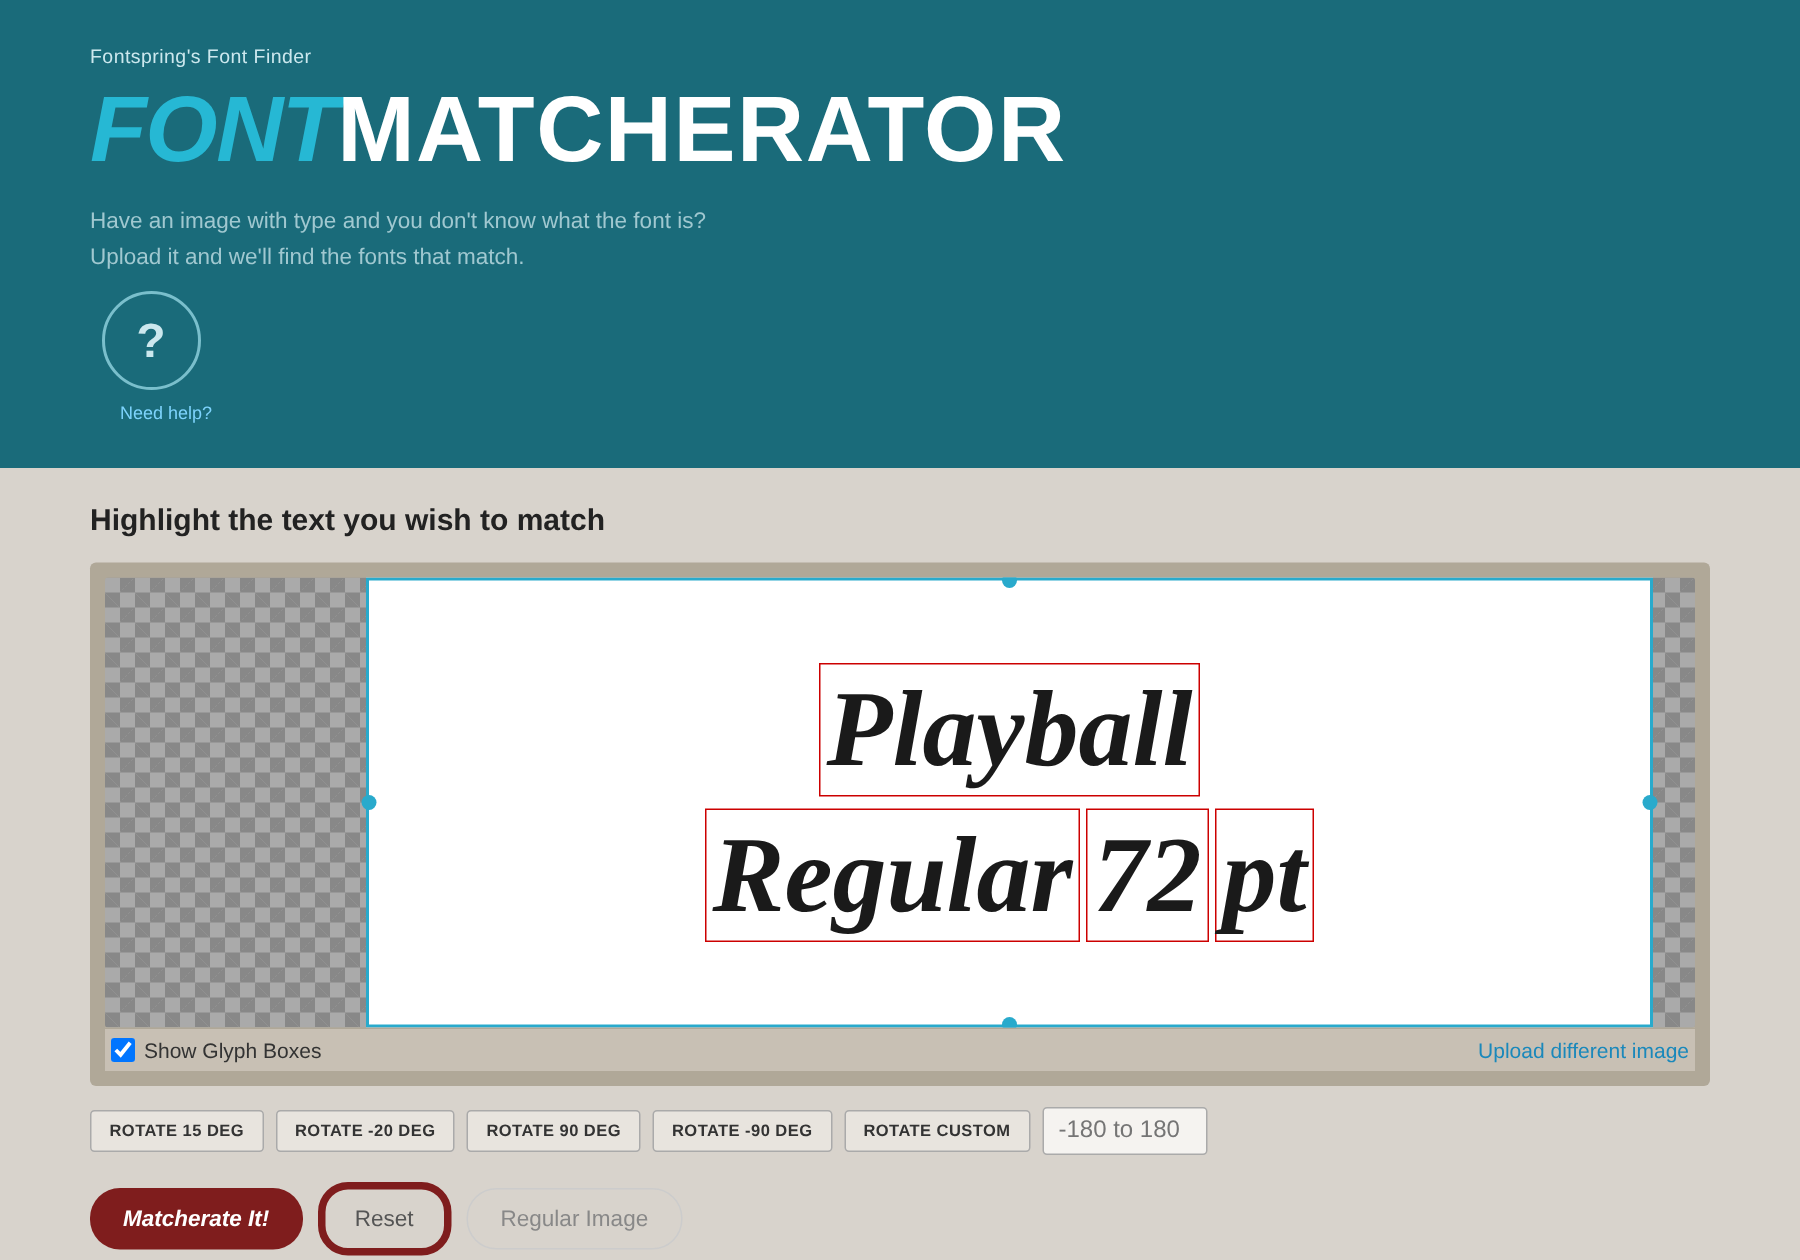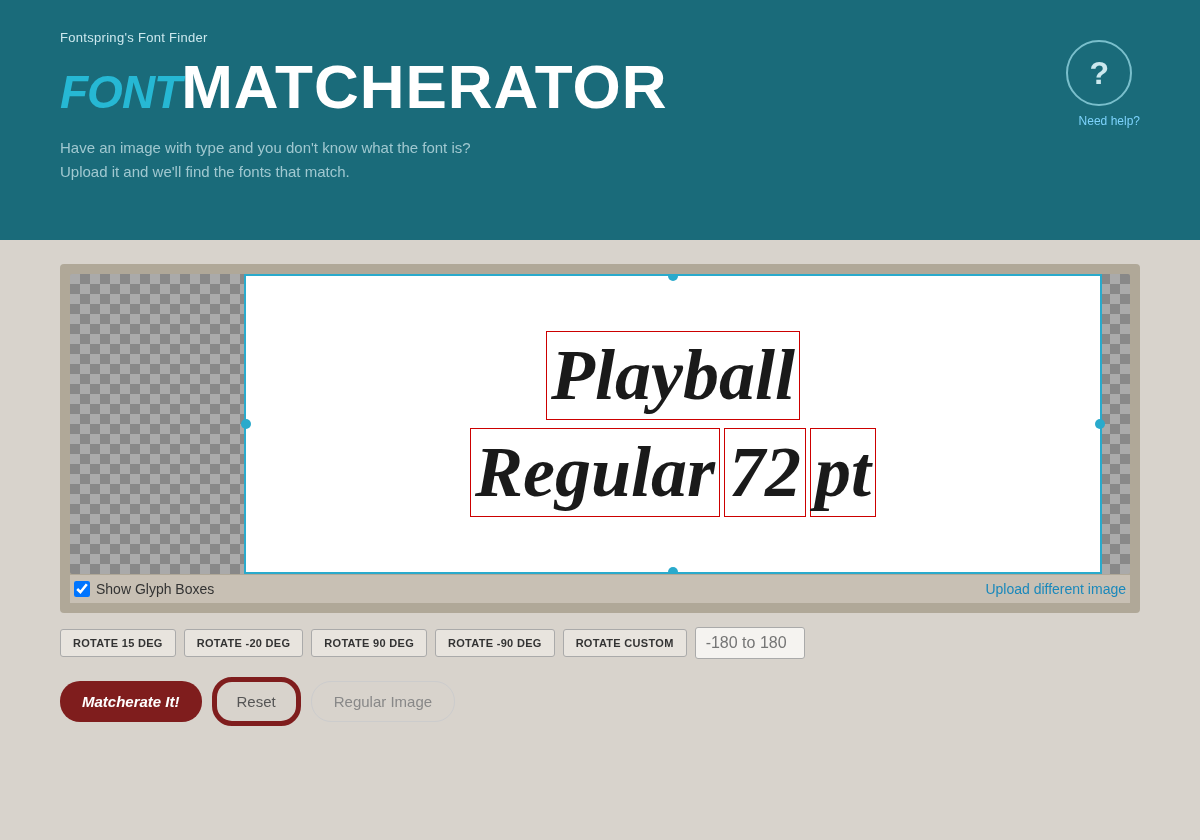--- a/index.html
+++ b/index.html
@@ -6,35 +6,36 @@
     body { font-family: Arial, Helvetica, sans-serif; background: #e8e4df; min-height: 840px; }
 
     
     .header {
       background: #1a6b7a;
       padding: 30px 60px 30px 60px;
       position: relative;
       min-height: 240px;
       display: flex;
       align-items: flex-start;
+      flex-direction: column;
     }
     .header-content { flex: 1; }
     .header-subtitle {
       color: #cce8ee;
       font-size: 13px;
       font-weight: normal;
       margin-bottom: 6px;
       letter-spacing: 0.3px;
     }
     .header-logo {
       display: flex;
       align-items: baseline;
       margin-bottom: 14px;
     }
-    .logo-font { color: #26b8d4; font-size: 46px; font-weight: 900; letter-spacing: -1px; font-style: italic; }
+    .logo-font { color: #26b8d4; font-size: 62px; font-weight: 900; letter-spacing: -1px; font-style: italic; }
     .logo-matcherator { color: #ffffff; font-size: 62px; font-weight: 900; letter-spacing: 1px; }
     .header-desc {
       color: #a0c8d0;
       font-size: 15px;
       line-height: 1.6;
       max-width: 600px;
     }
     .help-circle {
       display: flex;
       flex-direction: column;
@@ -273,20 +274,21 @@
       <span>Upload it and we'll find the fonts that match.</span>
     </div>
   </div>
   <div class="help-circle">
     <button class="help-btn">?</button>
     <span class="help-label">Need help?</span>
   </div>
 </div>
 
 <div class="main">
+  <div class="section-title">Highlight the text you wish to match</div>
 
   <div class="image-container">
     <div class="checker-outer checker-bg">
 
       <div class="crop-area">
 
         <div class="handle top-center"></div>
         <div class="handle bottom-center"></div>
         <div class="handle left-center"></div>
         <div class="handle right-center"></div>

